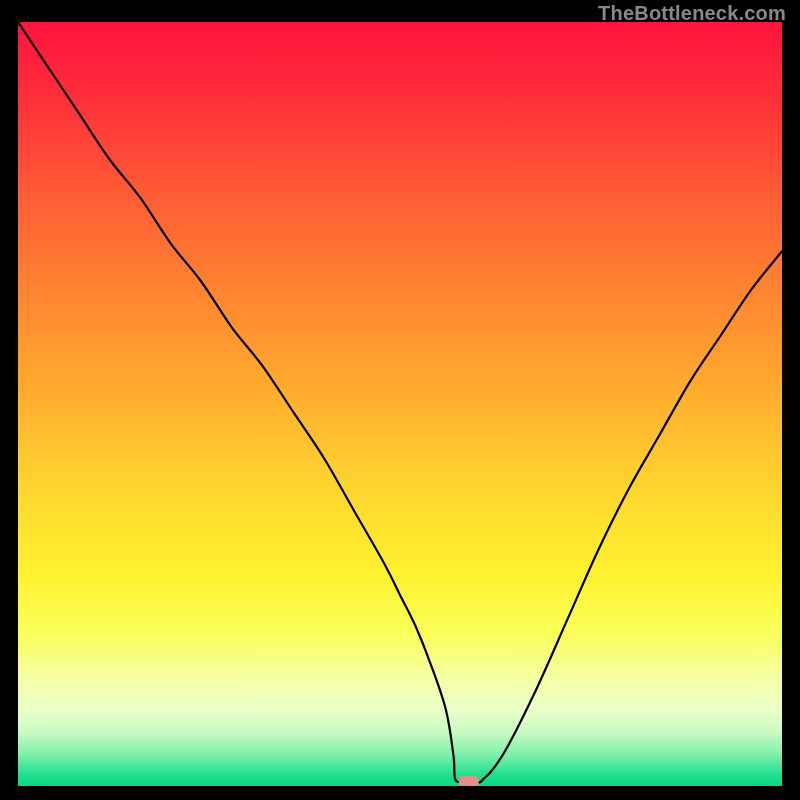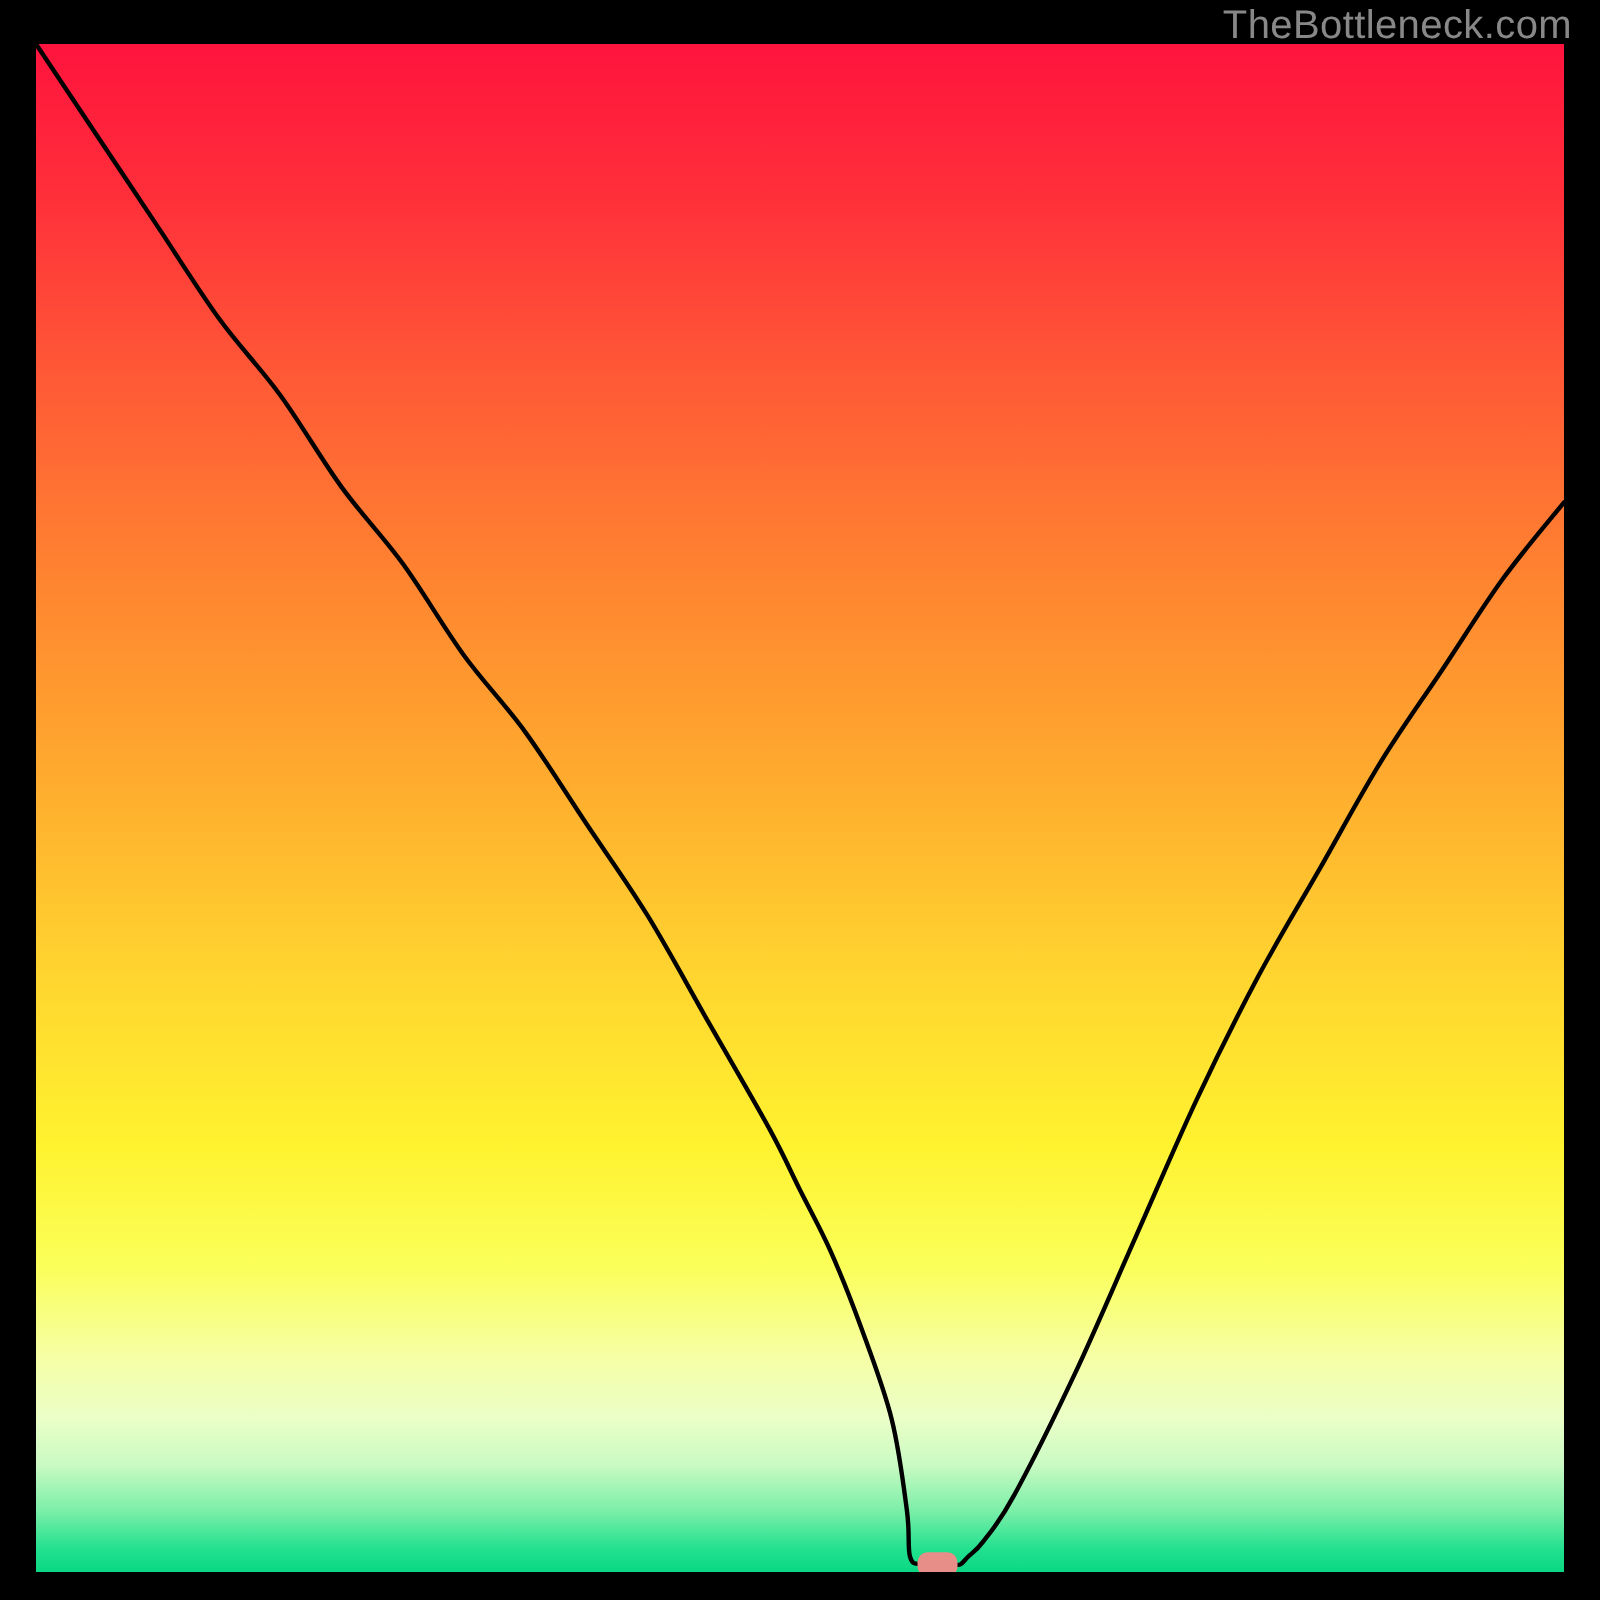--- a/index.html
+++ b/index.html
@@ -24,21 +24,21 @@
     width: 764px;
     height: 764px;
     overflow: hidden;
   }
   .watermark {
     position: absolute;
     top: 2px;
     right: 14px;
     color: #888;
     font-size: 20px;
-    font-weight: 400;
+    font-weight: 700;
     letter-spacing: 0.2px;
     font-family: Arial, Helvetica, sans-serif;
     user-select: none;
   }
   svg { display: block; }
 </style>
 </head>
 <body>
 
 <div class="frame">

